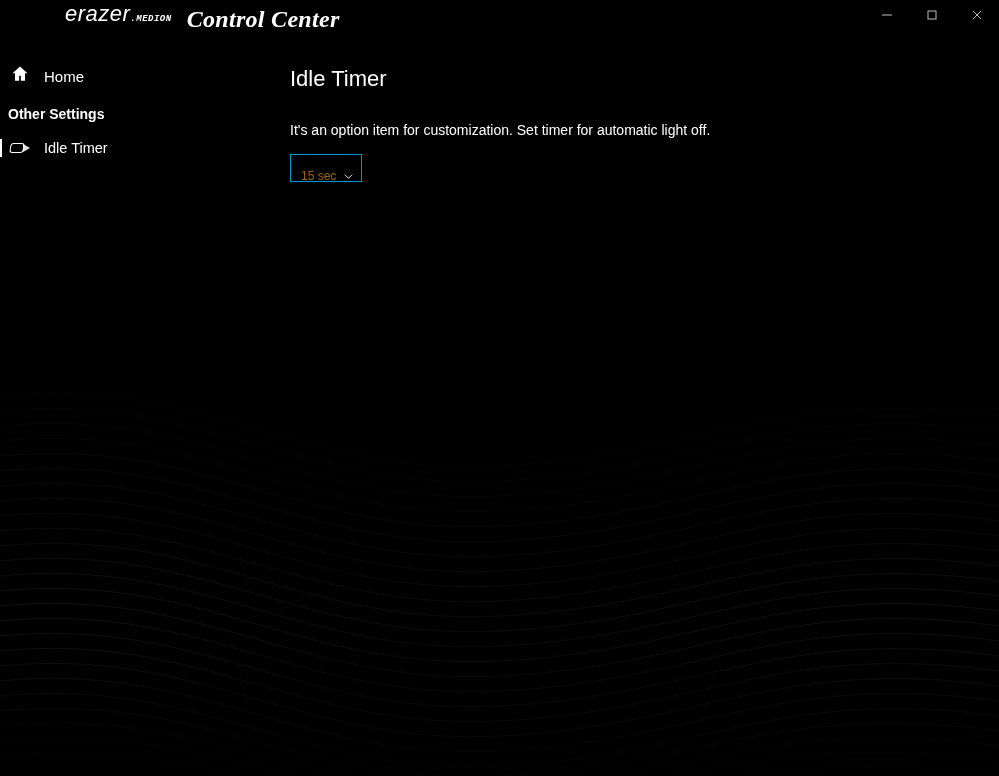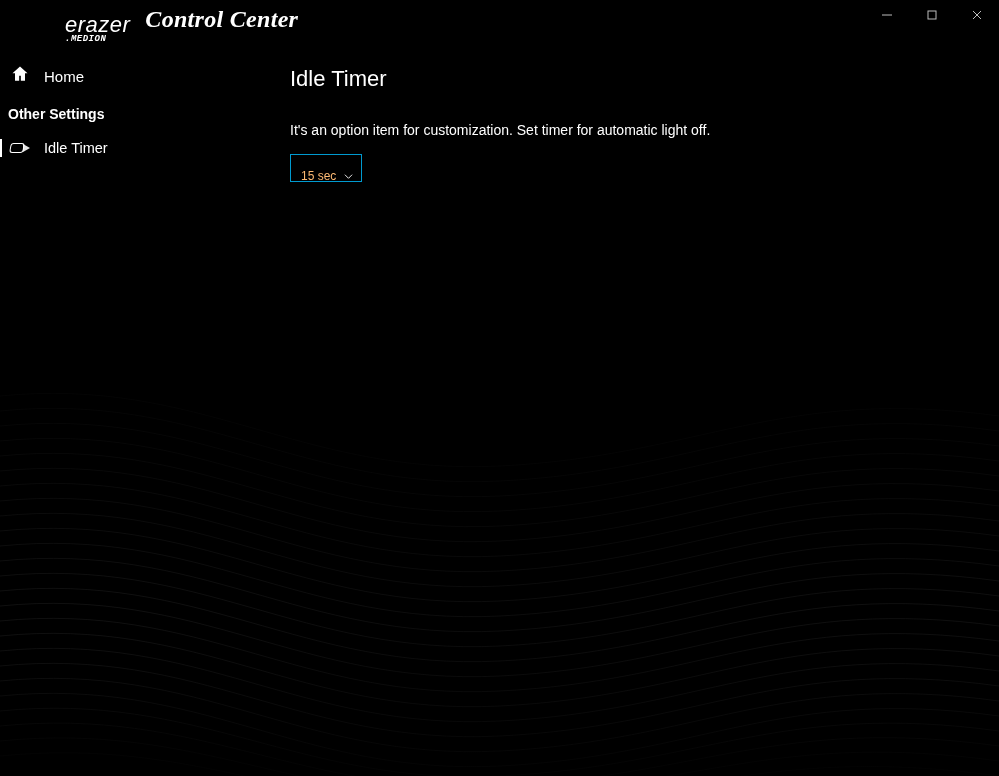--- a/index.html
+++ b/index.html
@@ -18,22 +18,23 @@
     }
     .titlebar {
       display: flex;
       align-items: flex-start;
       height: 42px;
       padding-left: 65px;
       position: relative;
     }
     .logo-block {
       display: flex;
-      flex-direction: column;
-      padding-top: 16px;
+      flex-direction: row;
+      align-items: flex-end;
+      padding-top: 5px;
     }
     .logo-erazer {
       font-family: "Segoe UI", Arial, sans-serif;
       font-style: italic;
       font-weight: 300;
       font-size: 22px;
       letter-spacing: 0.5px;
       line-height: 0.85;
       text-transform: lowercase;
     }
@@ -172,21 +173,21 @@
     }
     .select-box {
       display: inline-flex;
       align-items: center;
       justify-content: space-between;
       border: 1.5px solid #009ad0;
       height: 28px;
       width: 72px;
       padding: 16px 8px 0 10px;
       font-size: 12px;
-      color: #fdba74;
+      color: #a16207;
     }
     .select-box .chev {
       display: flex;
       align-items: center;
     }
     .select-box .chev svg {
       width: 9px;
       height: 9px;
     }
     .bg-waves {

